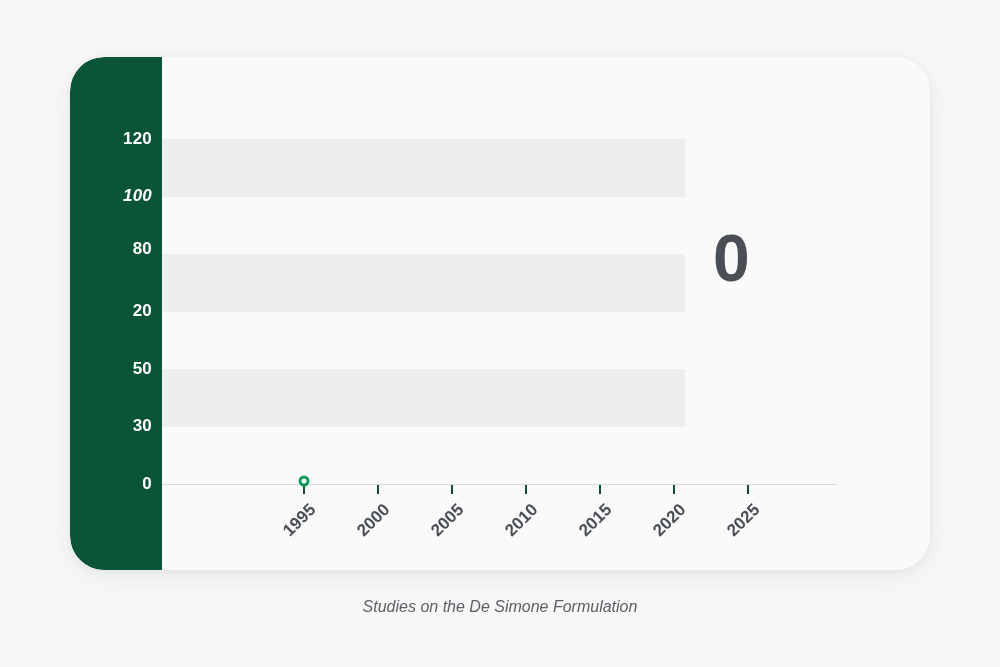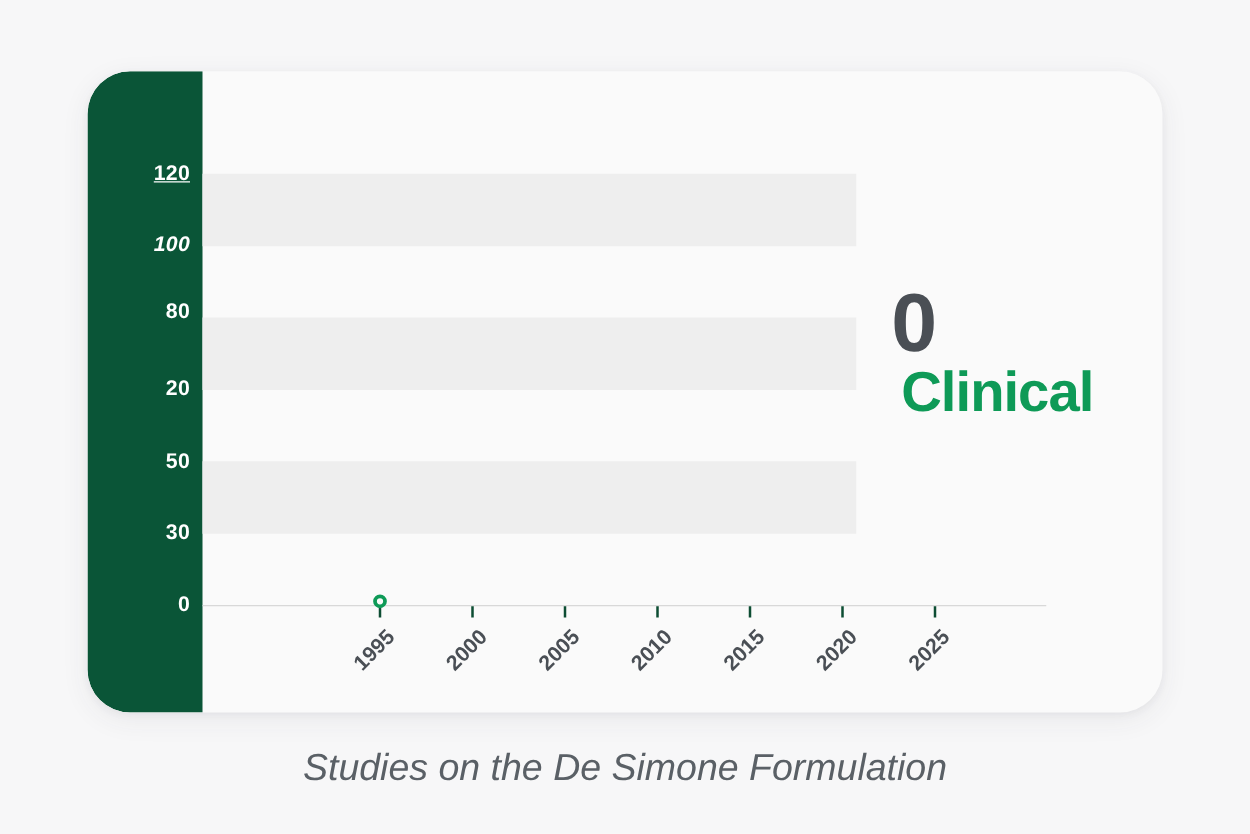--- a/index.html
+++ b/index.html
@@ -135,31 +135,31 @@
   }
 
   
   #chart-caption {
     position: absolute;
     left: 0;
     top: 598px;
     width: 1000px;
     text-align: center;
     color: #5a6066;
-    font-size: 30px;
+    font-size: 16px;
     font-style: italic;
   }
 </style>
 </head>
 <body>
 
 <div id="chart-card">
 
   <div id="y-axis-panel">
-    <div class="y-tick-label" style="top:82px;text-decoration:underline;">120</div>
+    <div class="y-tick-label" style="top:82px;">120</div>
     <div class="y-tick-label" style="top:139px;font-style:italic;">100</div>
     <div class="y-tick-label" style="top:192px;">80</div>
     <div class="y-tick-label" style="top:254px;">20</div>
     <div class="y-tick-label" style="top:312px;">50</div>
     <div class="y-tick-label" style="top:369px;">30</div>
     <div class="y-tick-label" style="top:427px;">0</div>
   </div>
 
   <div id="plot-area">
 
@@ -184,18 +184,17 @@
     <div class="x-tick-label" style="left:380px; top:443px; width:60px;">2015</div>
     <div class="x-tick-label" style="left:454px; top:443px; width:60px;">2020</div>
     <div class="x-tick-label" style="left:528px; top:443px; width:60px;">2025</div>
 
     <div id="data-point-marker" style="left:142px; top:424px;"></div>
 
   </div>
 
   <div id="annotation">
     <div id="annotation-value">0</div>
-    <div class="annotation-label-line">Clinical</div>
   </div>
 
 </div>
 
 <div id="chart-caption">Studies on the De Simone Formulation</div>
 
 </body></html>

